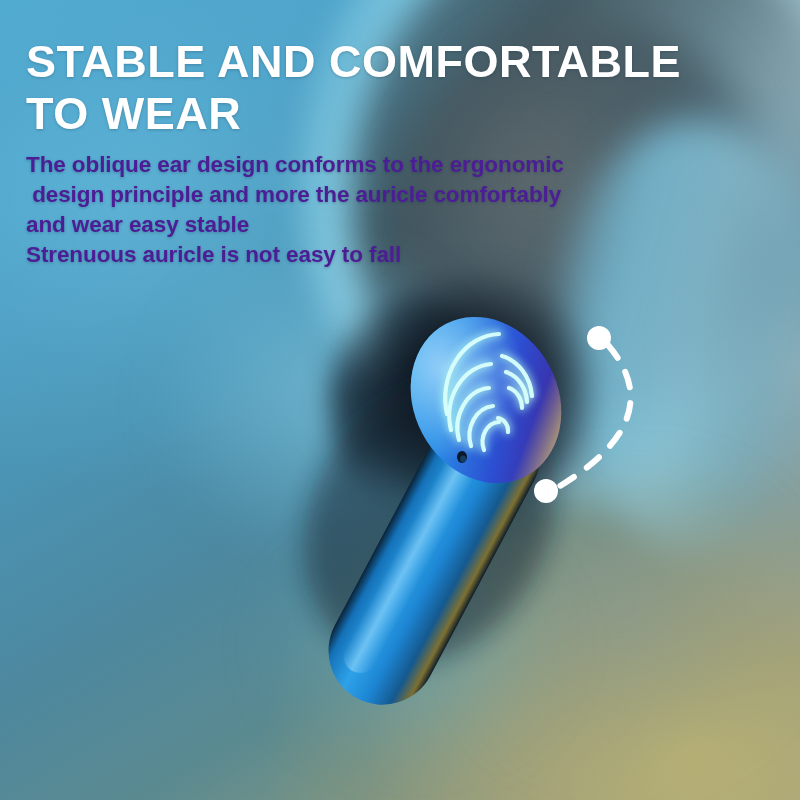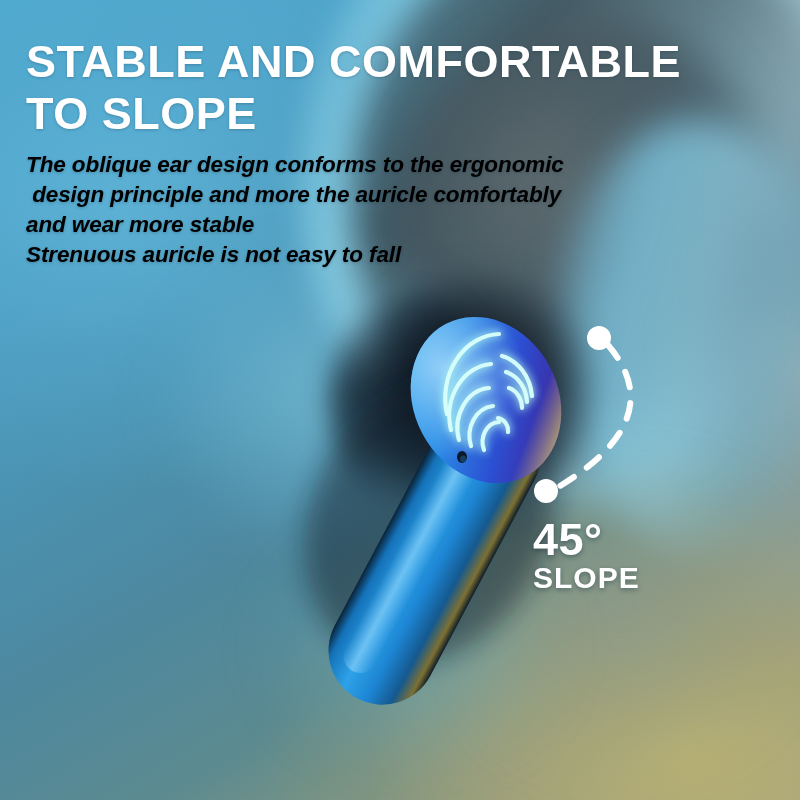--- a/index.html
+++ b/index.html
@@ -214,27 +214,26 @@
     line-height: 52px;
     letter-spacing: 0.5px;
     text-shadow: 0 1px 3px rgba(20,50,70,0.28);
     white-space: pre-line;
   }
   .body-copy {
     position: absolute;
     left: 26px;
     top: 150px;
     width: 640px;
-    color: #000000;
+    color: #4c1d95;
     font-size: 22.5px;
     font-weight: bold;
     line-height: 30px;
     letter-spacing: -0.1px;
     text-shadow: 0 1px 3px rgba(20,50,70,0.30);
-    font-style: italic;
   }
   .body-copy .line { display: block; white-space: pre; }
 
   
   .callout-text {
     position: absolute;
     left: 533px;
     top: 518px;
     color: #ffffff;
     text-shadow: 0 2px 5px rgba(10,35,55,0.40);
@@ -371,27 +370,23 @@
     </g>
 
     <g>
       <path d="M 608 345 Q 672 420 555 489" fill="none" stroke="#ffffff" stroke-width="6" stroke-linecap="round" stroke-dasharray="16 16"></path>
       <circle cx="599" cy="338" r="12" fill="#ffffff"></circle>
       <circle cx="546" cy="491" r="12" fill="#ffffff"></circle>
     </g>
   </svg>
 
   <div class="headline">STABLE AND COMFORTABLE
-TO SLOPE</div>
+TO WEAR</div>
 
   <div class="body-copy">
     <span class="line">The oblique ear design conforms to the ergonomic</span>
     <span class="line"> design principle and more the auricle comfortably</span>
-    <span class="line">and wear more stable</span>
+    <span class="line">and wear easy stable</span>
     <span class="line">Strenuous auricle is not easy to fall</span>
   </div>
 
-  <div class="callout-text">
-    <span class="callout-angle">45°</span>
-    <span class="callout-label">SLOPE</span>
-  </div>
 
 </div>
 
 </body></html>

